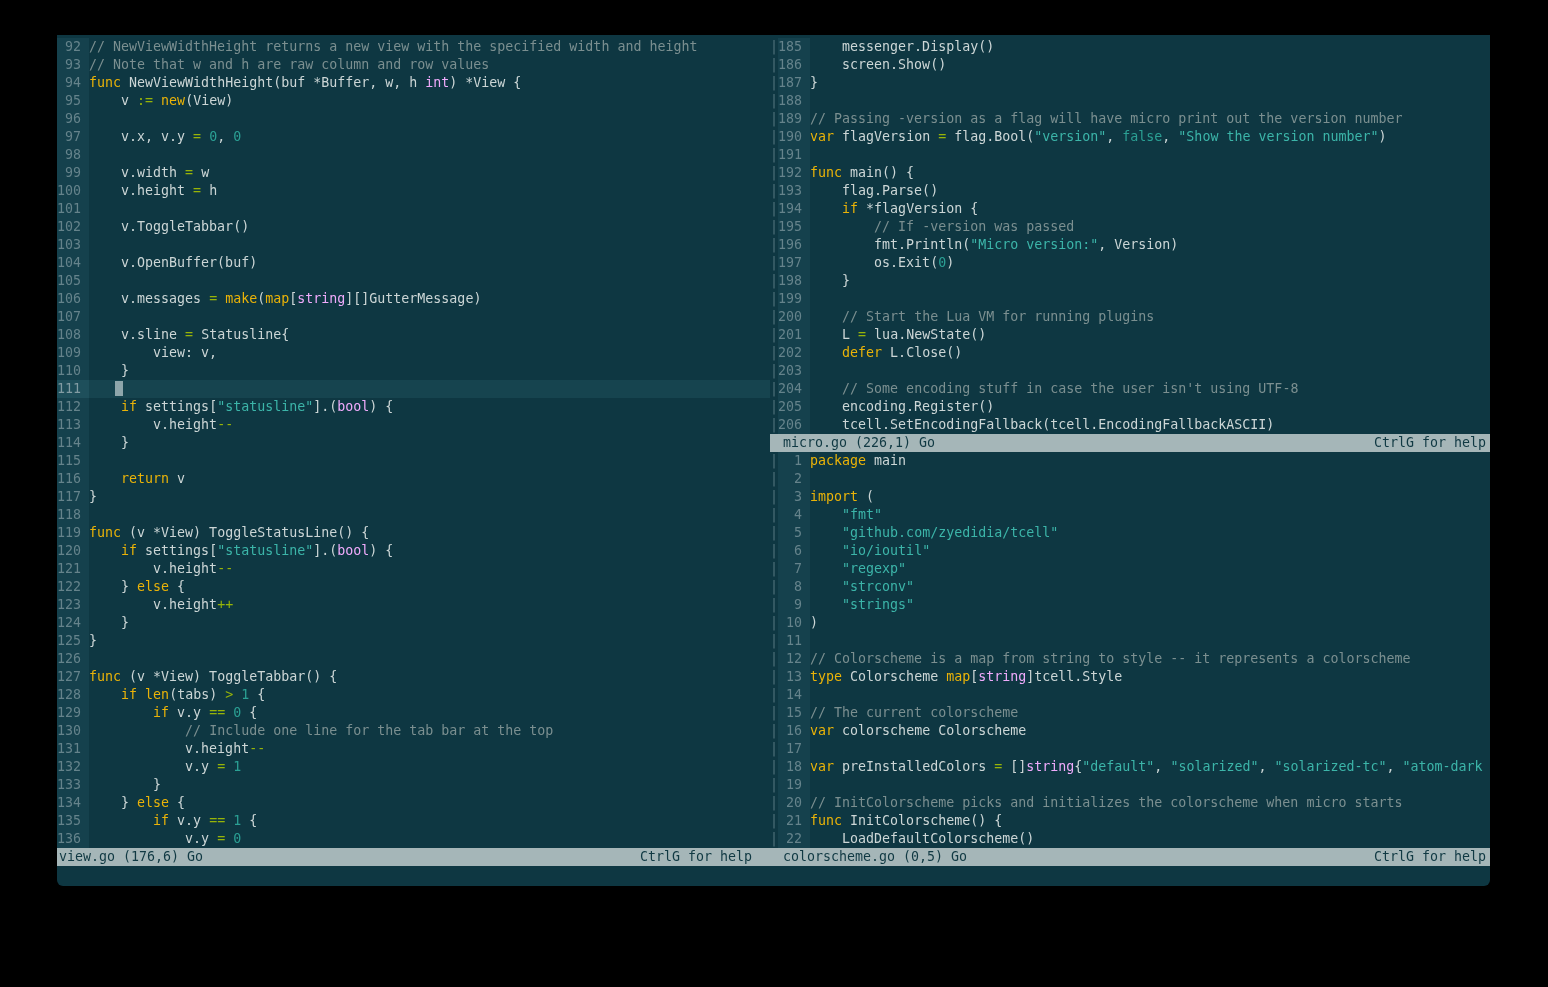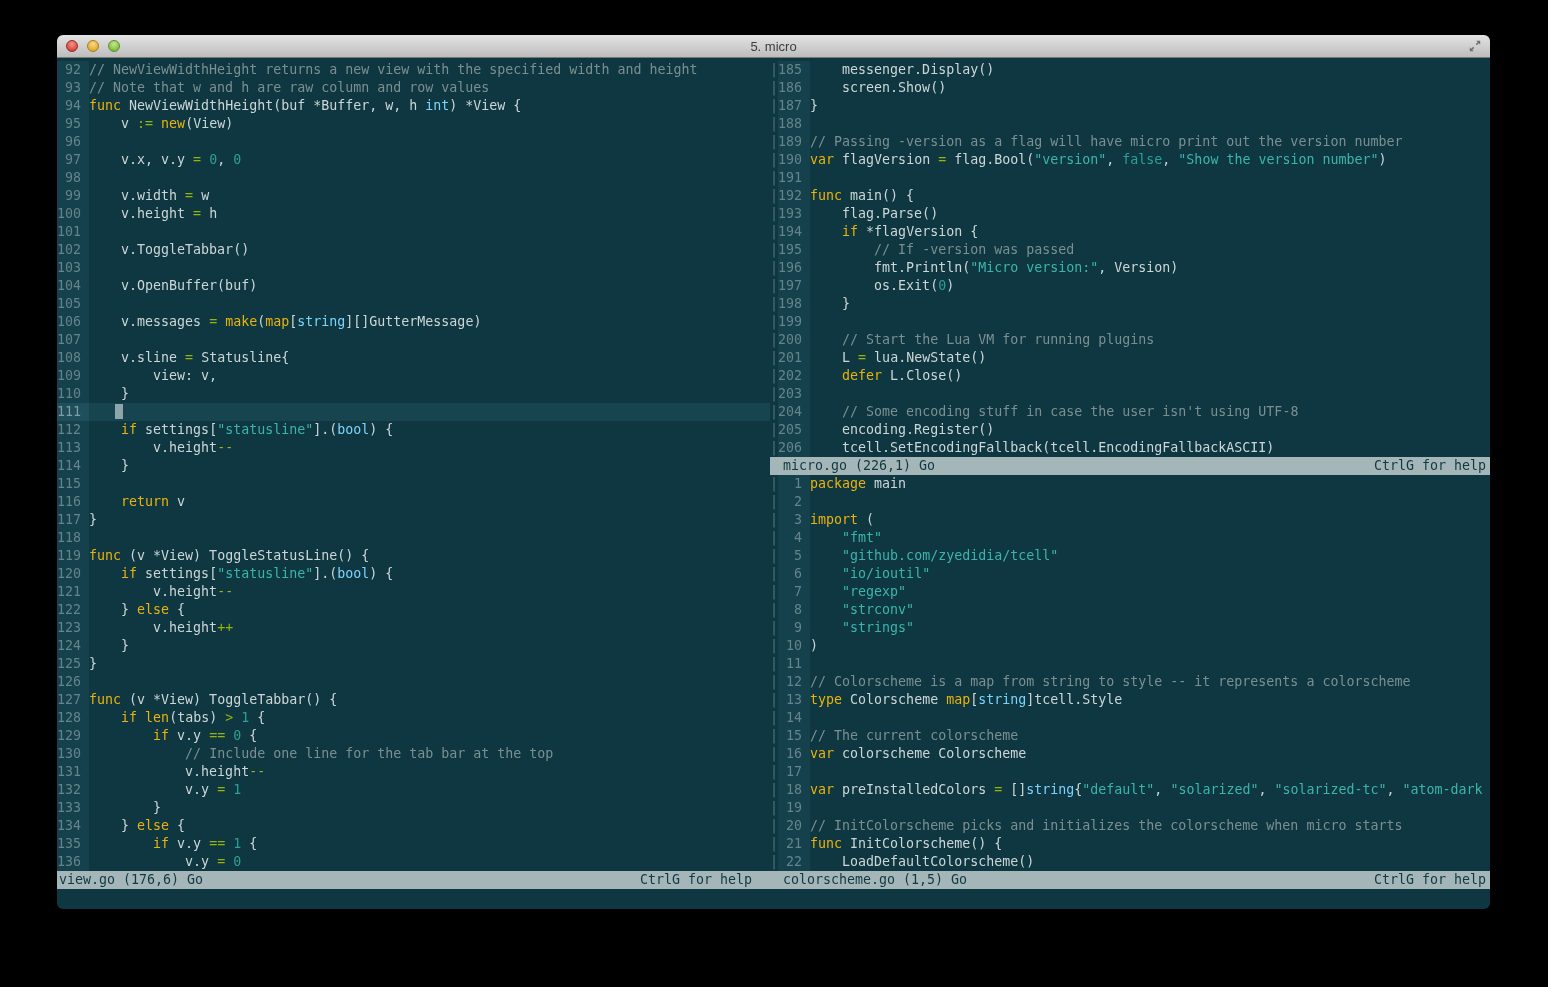--- a/index.html
+++ b/index.html
@@ -37,64 +37,52 @@
   .divider{flex:none;color:#50707a;}
   .codeline{flex:1 1 auto;overflow:hidden;color:#ccd6d6;}
   .row.cur{background:#16444f;gap:26px;}
   .row.cur .gutter{background:#1e4f5b;color:#829ca3;}
   .cursor{background:#8ea6ab;color:#8ea6ab;}
 
   .seg-t{color:#ccd6d6;}        
   .seg-c{color:#7b8f90;margin-top:15px;}        
   .seg-k{color:#eab308;}        
   .seg-o{color:#97b408;}        
-  .seg-y{color:#7dd3fc;}        
+  .seg-y{color:#f0abfc;}        
   .seg-s{color:#3cb5a9;}        
   .seg-n{color:#2ba094;}        
 
   .statusbar{height:18px;background:#a5b6b8;color:#103943;
     display:flex;justify-content:space-between;flex:none;}
   .statusbar.sb-left{padding-left:2px;padding-right:18px;}
   .statusbar.sb-right{padding-left:13px;padding-right:4px;}
 </style>
 </head>
 <body>
 
 <div class="window">
 
-  <div class="titlebar">
-    <div class="lights">
-      <span class="light red"></span>
-      <span class="light yellow"></span>
-      <span class="light green"></span>
-    </div>
-    <div class="title">5. micro</div>
-    <svg class="resize-icon" width="14" height="14" viewBox="0 0 14 14">
-      <path d="M8.3 1.8 L12.2 1.8 L12.2 5.7 L10.8 4.3 L8.9 6.2 L7.8 5.1 L9.7 3.2 Z" fill="#6f6f6f"></path>
-      <path d="M5.7 12.2 L1.8 12.2 L1.8 8.3 L3.2 9.7 L5.1 7.8 L6.2 8.9 L4.3 10.8 Z" fill="#6f6f6f"></path>
-    </svg>
-  </div>
 
   <div class="term">
 
     <div class="pane left">
       <div class="code h-main"><div class="row"><span class="gutter"> 92 </span><span class="codeline"><span class="seg-c">// NewViewWidthHeight returns a new view with the specified width and height</span></span></div><div class="row"><span class="gutter"> 93 </span><span class="codeline"><span class="seg-c">// Note that w and h are raw column and row values</span></span></div><div class="row"><span class="gutter"> 94 </span><span class="codeline"><span class="seg-k">func</span><span class="seg-t"> NewViewWidthHeight(buf *Buffer, w, h </span><span class="seg-y">int</span><span class="seg-t">) *View {</span></span></div><div class="row"><span class="gutter"> 95 </span><span class="codeline"><span class="seg-t">    v </span><span class="seg-o">:=</span><span class="seg-t"> </span><span class="seg-k">new</span><span class="seg-t">(View)</span></span></div><div class="row"><span class="gutter"> 96 </span><span class="codeline"></span></div><div class="row"><span class="gutter"> 97 </span><span class="codeline"><span class="seg-t">    v.x, v.y </span><span class="seg-o">=</span><span class="seg-t"> </span><span class="seg-n">0</span><span class="seg-t">, </span><span class="seg-n">0</span></span></div><div class="row"><span class="gutter"> 98 </span><span class="codeline"></span></div><div class="row"><span class="gutter"> 99 </span><span class="codeline"><span class="seg-t">    v.width </span><span class="seg-o">=</span><span class="seg-t"> w</span></span></div><div class="row"><span class="gutter">100 </span><span class="codeline"><span class="seg-t">    v.height </span><span class="seg-o">=</span><span class="seg-t"> h</span></span></div><div class="row"><span class="gutter">101 </span><span class="codeline"></span></div><div class="row"><span class="gutter">102 </span><span class="codeline"><span class="seg-t">    v.ToggleTabbar()</span></span></div><div class="row"><span class="gutter">103 </span><span class="codeline"></span></div><div class="row"><span class="gutter">104 </span><span class="codeline"><span class="seg-t">    v.OpenBuffer(buf)</span></span></div><div class="row"><span class="gutter">105 </span><span class="codeline"></span></div><div class="row"><span class="gutter">106 </span><span class="codeline"><span class="seg-t">    v.messages </span><span class="seg-o">=</span><span class="seg-t"> </span><span class="seg-k">make</span><span class="seg-t">(</span><span class="seg-k">map</span><span class="seg-t">[</span><span class="seg-y">string</span><span class="seg-t">][]GutterMessage)</span></span></div><div class="row"><span class="gutter">107 </span><span class="codeline"></span></div><div class="row"><span class="gutter">108 </span><span class="codeline"><span class="seg-t">    v.sline </span><span class="seg-o">=</span><span class="seg-t"> Statusline{</span></span></div><div class="row"><span class="gutter">109 </span><span class="codeline"><span class="seg-t">        view: v,</span></span></div><div class="row"><span class="gutter">110 </span><span class="codeline"><span class="seg-t">    }</span></span></div><div class="row cur"><span class="gutter">111 </span><span class="codeline"><span class="cursor"> </span></span></div><div class="row"><span class="gutter">112 </span><span class="codeline"><span class="seg-t">    </span><span class="seg-k">if</span><span class="seg-t"> settings[</span><span class="seg-s">"statusline"</span><span class="seg-t">].(</span><span class="seg-y">bool</span><span class="seg-t">) {</span></span></div><div class="row"><span class="gutter">113 </span><span class="codeline"><span class="seg-t">        v.height</span><span class="seg-o">--</span></span></div><div class="row"><span class="gutter">114 </span><span class="codeline"><span class="seg-t">    }</span></span></div><div class="row"><span class="gutter">115 </span><span class="codeline"></span></div><div class="row"><span class="gutter">116 </span><span class="codeline"><span class="seg-t">    </span><span class="seg-k">return</span><span class="seg-t"> v</span></span></div><div class="row"><span class="gutter">117 </span><span class="codeline"><span class="seg-t">}</span></span></div><div class="row"><span class="gutter">118 </span><span class="codeline"></span></div><div class="row"><span class="gutter">119 </span><span class="codeline"><span class="seg-k">func</span><span class="seg-t"> (v *View) ToggleStatusLine() {</span></span></div><div class="row"><span class="gutter">120 </span><span class="codeline"><span class="seg-t">    </span><span class="seg-k">if</span><span class="seg-t"> settings[</span><span class="seg-s">"statusline"</span><span class="seg-t">].(</span><span class="seg-y">bool</span><span class="seg-t">) {</span></span></div><div class="row"><span class="gutter">121 </span><span class="codeline"><span class="seg-t">        v.height</span><span class="seg-o">--</span></span></div><div class="row"><span class="gutter">122 </span><span class="codeline"><span class="seg-t">    } </span><span class="seg-k">else</span><span class="seg-t"> {</span></span></div><div class="row"><span class="gutter">123 </span><span class="codeline"><span class="seg-t">        v.height</span><span class="seg-o">++</span></span></div><div class="row"><span class="gutter">124 </span><span class="codeline"><span class="seg-t">    }</span></span></div><div class="row"><span class="gutter">125 </span><span class="codeline"><span class="seg-t">}</span></span></div><div class="row"><span class="gutter">126 </span><span class="codeline"></span></div><div class="row"><span class="gutter">127 </span><span class="codeline"><span class="seg-k">func</span><span class="seg-t"> (v *View) ToggleTabbar() {</span></span></div><div class="row"><span class="gutter">128 </span><span class="codeline"><span class="seg-t">    </span><span class="seg-k">if</span><span class="seg-t"> </span><span class="seg-k">len</span><span class="seg-t">(tabs) </span><span class="seg-o">&gt;</span><span class="seg-t"> </span><span class="seg-n">1</span><span class="seg-t"> {</span></span></div><div class="row"><span class="gutter">129 </span><span class="codeline"><span class="seg-t">        </span><span class="seg-k">if</span><span class="seg-t"> v.y </span><span class="seg-o">==</span><span class="seg-t"> </span><span class="seg-n">0</span><span class="seg-t"> {</span></span></div><div class="row"><span class="gutter">130 </span><span class="codeline"><span class="seg-t">            </span><span class="seg-c">// Include one line for the tab bar at the top</span></span></div><div class="row"><span class="gutter">131 </span><span class="codeline"><span class="seg-t">            v.height</span><span class="seg-o">--</span></span></div><div class="row"><span class="gutter">132 </span><span class="codeline"><span class="seg-t">            v.y </span><span class="seg-o">=</span><span class="seg-t"> </span><span class="seg-n">1</span></span></div><div class="row"><span class="gutter">133 </span><span class="codeline"><span class="seg-t">        }</span></span></div><div class="row"><span class="gutter">134 </span><span class="codeline"><span class="seg-t">    } </span><span class="seg-k">else</span><span class="seg-t"> {</span></span></div><div class="row"><span class="gutter">135 </span><span class="codeline"><span class="seg-t">        </span><span class="seg-k">if</span><span class="seg-t"> v.y </span><span class="seg-o">==</span><span class="seg-t"> </span><span class="seg-n">1</span><span class="seg-t"> {</span></span></div><div class="row"><span class="gutter">136 </span><span class="codeline"><span class="seg-t">            v.y </span><span class="seg-o">=</span><span class="seg-t"> </span><span class="seg-n">0</span></span></div></div>
       <div class="statusbar sb-left">
         <span>view.go (176,6) Go</span>
         <span>CtrlG for help</span>
       </div>
     </div>
 
     <div class="pane right">
       <div class="code h-half"><div class="row"><span class="divider">|</span><span class="gutter">185 </span><span class="codeline"><span class="seg-t">    messenger.Display()</span></span></div><div class="row"><span class="divider">|</span><span class="gutter">186 </span><span class="codeline"><span class="seg-t">    screen.Show()</span></span></div><div class="row"><span class="divider">|</span><span class="gutter">187 </span><span class="codeline"><span class="seg-t">}</span></span></div><div class="row"><span class="divider">|</span><span class="gutter">188 </span><span class="codeline"></span></div><div class="row"><span class="divider">|</span><span class="gutter">189 </span><span class="codeline"><span class="seg-c">// Passing -version as a flag will have micro print out the version number</span></span></div><div class="row"><span class="divider">|</span><span class="gutter">190 </span><span class="codeline"><span class="seg-k">var</span><span class="seg-t"> flagVersion </span><span class="seg-o">=</span><span class="seg-t"> flag.Bool(</span><span class="seg-s">"version"</span><span class="seg-t">, </span><span class="seg-n">false</span><span class="seg-t">, </span><span class="seg-s">"Show the version number"</span><span class="seg-t">)</span></span></div><div class="row"><span class="divider">|</span><span class="gutter">191 </span><span class="codeline"></span></div><div class="row"><span class="divider">|</span><span class="gutter">192 </span><span class="codeline"><span class="seg-k">func</span><span class="seg-t"> main() {</span></span></div><div class="row"><span class="divider">|</span><span class="gutter">193 </span><span class="codeline"><span class="seg-t">    flag.Parse()</span></span></div><div class="row"><span class="divider">|</span><span class="gutter">194 </span><span class="codeline"><span class="seg-t">    </span><span class="seg-k">if</span><span class="seg-t"> *flagVersion {</span></span></div><div class="row"><span class="divider">|</span><span class="gutter">195 </span><span class="codeline"><span class="seg-t">        </span><span class="seg-c">// If -version was passed</span></span></div><div class="row"><span class="divider">|</span><span class="gutter">196 </span><span class="codeline"><span class="seg-t">        fmt.Println(</span><span class="seg-s">"Micro version:"</span><span class="seg-t">, Version)</span></span></div><div class="row"><span class="divider">|</span><span class="gutter">197 </span><span class="codeline"><span class="seg-t">        os.Exit(</span><span class="seg-n">0</span><span class="seg-t">)</span></span></div><div class="row"><span class="divider">|</span><span class="gutter">198 </span><span class="codeline"><span class="seg-t">    }</span></span></div><div class="row"><span class="divider">|</span><span class="gutter">199 </span><span class="codeline"></span></div><div class="row"><span class="divider">|</span><span class="gutter">200 </span><span class="codeline"><span class="seg-t">    </span><span class="seg-c">// Start the Lua VM for running plugins</span></span></div><div class="row"><span class="divider">|</span><span class="gutter">201 </span><span class="codeline"><span class="seg-t">    L </span><span class="seg-o">=</span><span class="seg-t"> lua.NewState()</span></span></div><div class="row"><span class="divider">|</span><span class="gutter">202 </span><span class="codeline"><span class="seg-t">    </span><span class="seg-k">defer</span><span class="seg-t"> L.Close()</span></span></div><div class="row"><span class="divider">|</span><span class="gutter">203 </span><span class="codeline"></span></div><div class="row"><span class="divider">|</span><span class="gutter">204 </span><span class="codeline"><span class="seg-t">    </span><span class="seg-c">// Some encoding stuff in case the user isn't using UTF-8</span></span></div><div class="row"><span class="divider">|</span><span class="gutter">205 </span><span class="codeline"><span class="seg-t">    encoding.Register()</span></span></div><div class="row"><span class="divider">|</span><span class="gutter">206 </span><span class="codeline"><span class="seg-t">    tcell.SetEncodingFallback(tcell.EncodingFallbackASCII)</span></span></div></div>
       <div class="statusbar sb-right">
         <span>micro.go (226,1) Go</span>
         <span>CtrlG for help</span>
       </div>
       <div class="code h-half"><div class="row"><span class="divider">|</span><span class="gutter">  1 </span><span class="codeline"><span class="seg-k">package</span><span class="seg-t"> main</span></span></div><div class="row"><span class="divider">|</span><span class="gutter">  2 </span><span class="codeline"></span></div><div class="row"><span class="divider">|</span><span class="gutter">  3 </span><span class="codeline"><span class="seg-k">import</span><span class="seg-t"> (</span></span></div><div class="row"><span class="divider">|</span><span class="gutter">  4 </span><span class="codeline"><span class="seg-t">    </span><span class="seg-s">"fmt"</span></span></div><div class="row"><span class="divider">|</span><span class="gutter">  5 </span><span class="codeline"><span class="seg-t">    </span><span class="seg-s">"github.com/zyedidia/tcell"</span></span></div><div class="row"><span class="divider">|</span><span class="gutter">  6 </span><span class="codeline"><span class="seg-t">    </span><span class="seg-s">"io/ioutil"</span></span></div><div class="row"><span class="divider">|</span><span class="gutter">  7 </span><span class="codeline"><span class="seg-t">    </span><span class="seg-s">"regexp"</span></span></div><div class="row"><span class="divider">|</span><span class="gutter">  8 </span><span class="codeline"><span class="seg-t">    </span><span class="seg-s">"strconv"</span></span></div><div class="row"><span class="divider">|</span><span class="gutter">  9 </span><span class="codeline"><span class="seg-t">    </span><span class="seg-s">"strings"</span></span></div><div class="row"><span class="divider">|</span><span class="gutter"> 10 </span><span class="codeline"><span class="seg-t">)</span></span></div><div class="row"><span class="divider">|</span><span class="gutter"> 11 </span><span class="codeline"></span></div><div class="row"><span class="divider">|</span><span class="gutter"> 12 </span><span class="codeline"><span class="seg-c">// Colorscheme is a map from string to style -- it represents a colorscheme</span></span></div><div class="row"><span class="divider">|</span><span class="gutter"> 13 </span><span class="codeline"><span class="seg-k">type</span><span class="seg-t"> Colorscheme </span><span class="seg-k">map</span><span class="seg-t">[</span><span class="seg-y">string</span><span class="seg-t">]tcell.Style</span></span></div><div class="row"><span class="divider">|</span><span class="gutter"> 14 </span><span class="codeline"></span></div><div class="row"><span class="divider">|</span><span class="gutter"> 15 </span><span class="codeline"><span class="seg-c">// The current colorscheme</span></span></div><div class="row"><span class="divider">|</span><span class="gutter"> 16 </span><span class="codeline"><span class="seg-k">var</span><span class="seg-t"> colorscheme Colorscheme</span></span></div><div class="row"><span class="divider">|</span><span class="gutter"> 17 </span><span class="codeline"></span></div><div class="row"><span class="divider">|</span><span class="gutter"> 18 </span><span class="codeline"><span class="seg-k">var</span><span class="seg-t"> preInstalledColors </span><span class="seg-o">=</span><span class="seg-t"> []</span><span class="seg-y">string</span><span class="seg-t">{</span><span class="seg-s">"default"</span><span class="seg-t">, </span><span class="seg-s">"solarized"</span><span class="seg-t">, </span><span class="seg-s">"solarized-tc"</span><span class="seg-t">, </span><span class="seg-s">"atom-dark</span></span></div><div class="row"><span class="divider">|</span><span class="gutter"> 19 </span><span class="codeline"></span></div><div class="row"><span class="divider">|</span><span class="gutter"> 20 </span><span class="codeline"><span class="seg-c">// InitColorscheme picks and initializes the colorscheme when micro starts</span></span></div><div class="row"><span class="divider">|</span><span class="gutter"> 21 </span><span class="codeline"><span class="seg-k">func</span><span class="seg-t"> InitColorscheme() {</span></span></div><div class="row"><span class="divider">|</span><span class="gutter"> 22 </span><span class="codeline"><span class="seg-t">    LoadDefaultColorscheme()</span></span></div></div>
       <div class="statusbar sb-right">
-        <span>colorscheme.go (1,5) Go</span>
+        <span>colorscheme.go (0,5) Go</span>
         <span>CtrlG for help</span>
       </div>
     </div>
 
   </div>
 </div>
 
 </body></html>

